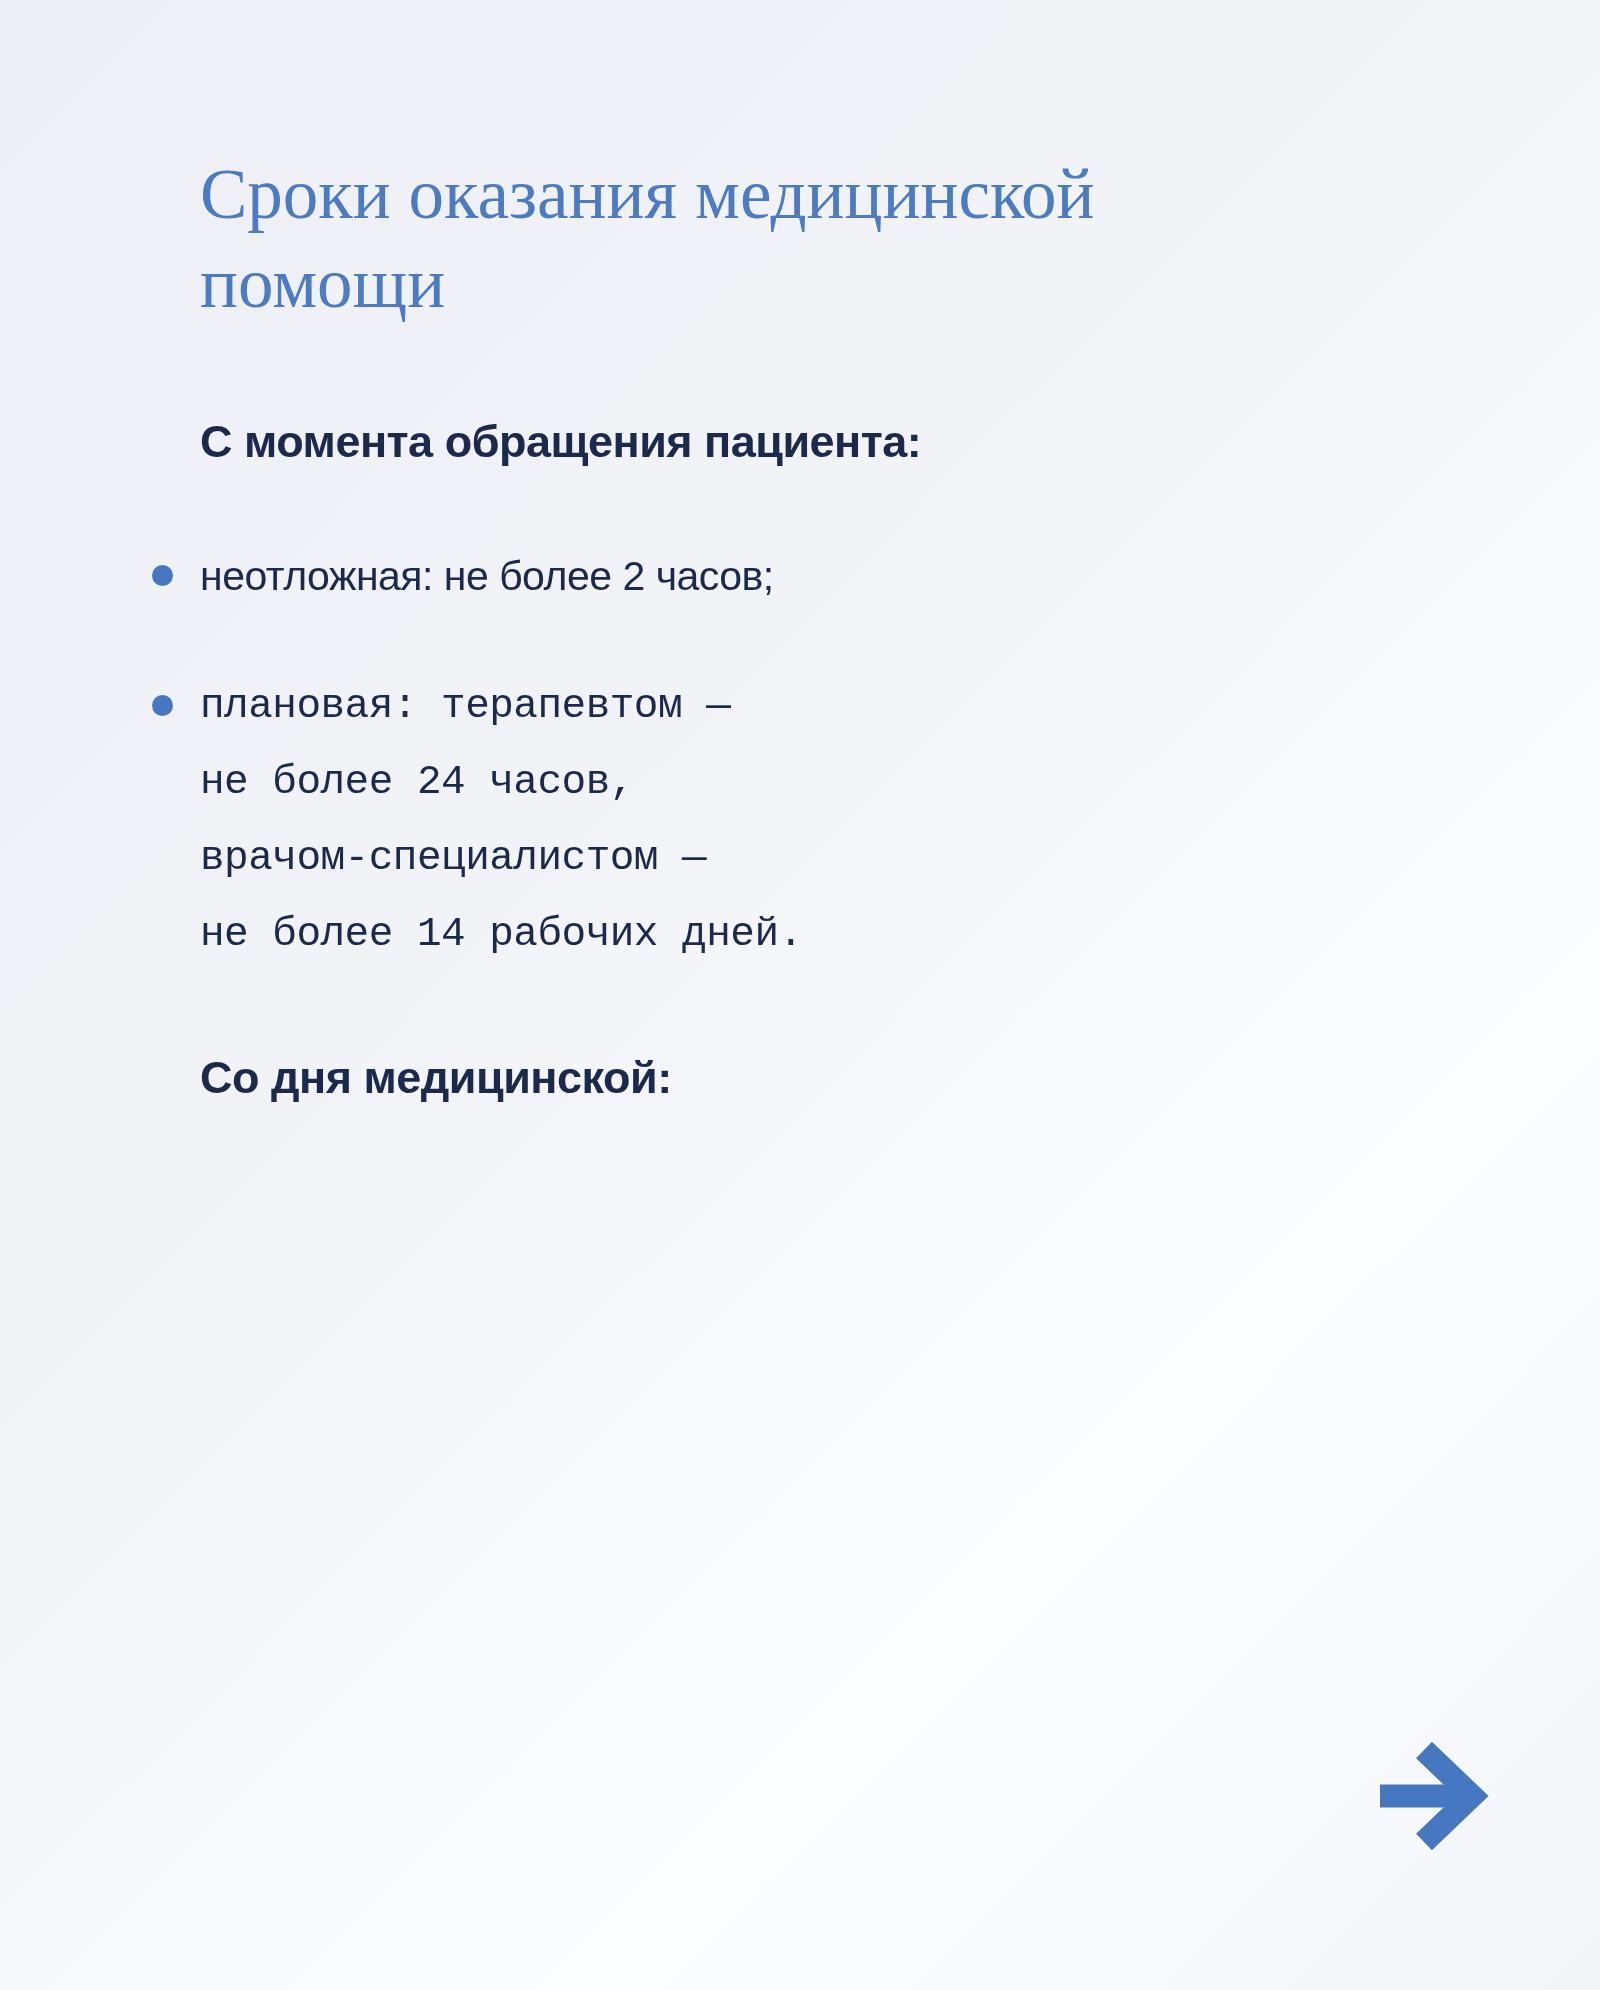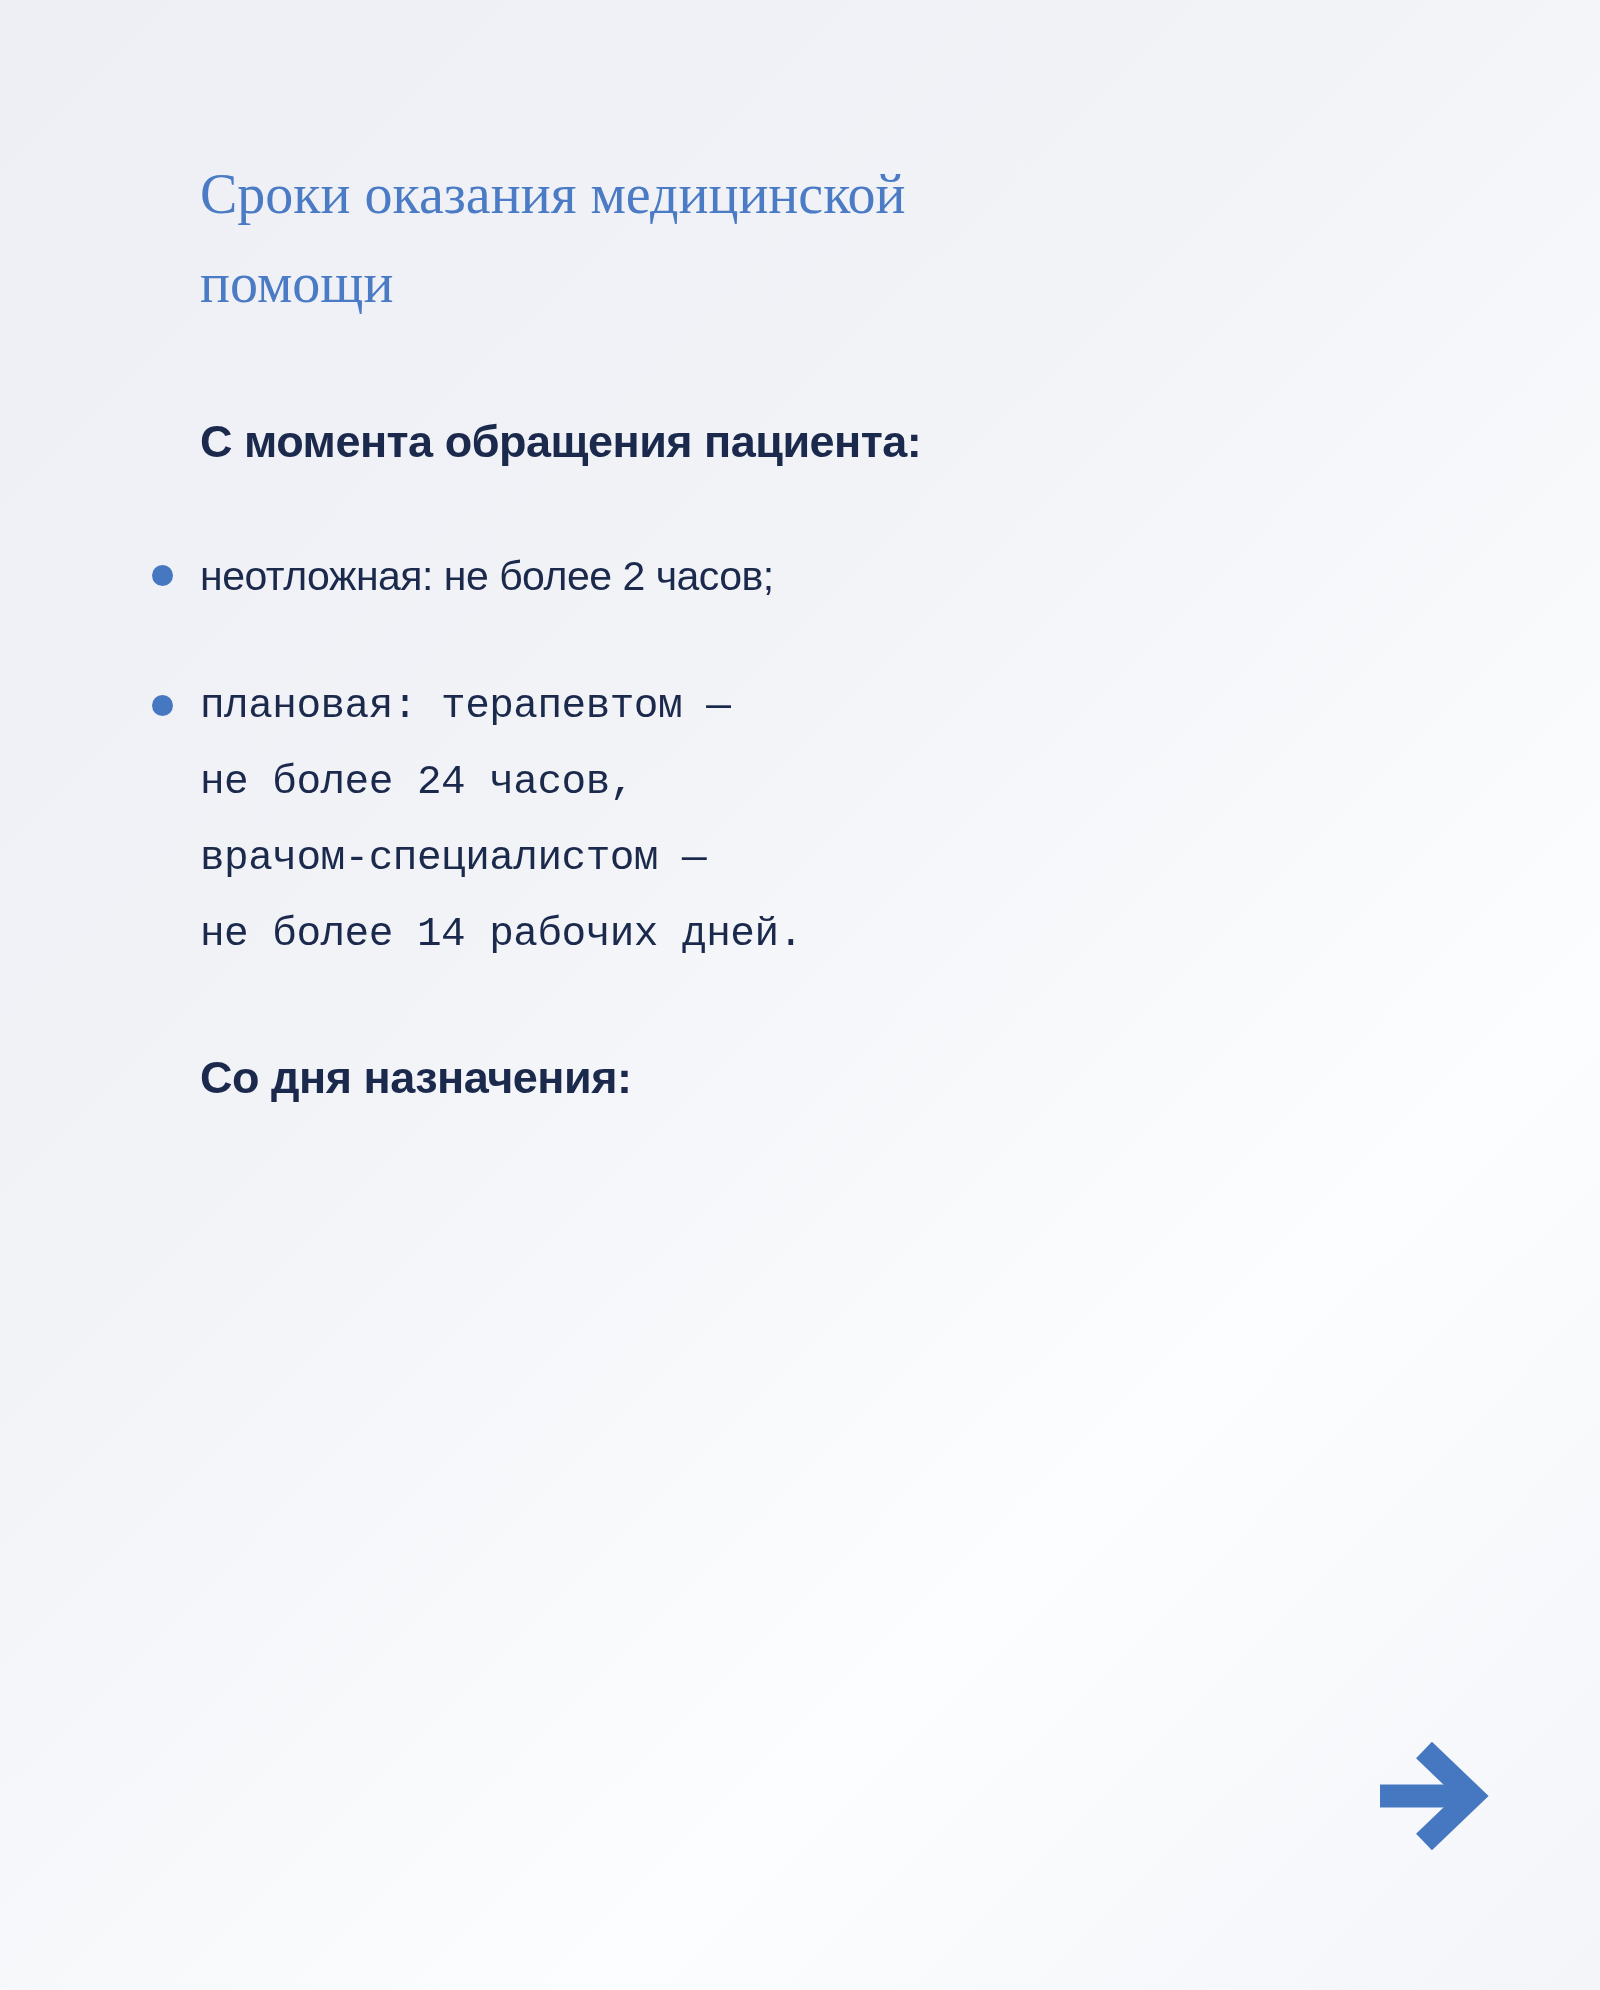--- a/index.html
+++ b/index.html
@@ -17,21 +17,21 @@
   .card {
     position: absolute;
     inset: 0;
     padding: 150px 100px 0 200px;
     box-sizing: border-box;
   }
   .title {
     margin: 0;
     font-family: "Liberation Serif", serif;
     font-weight: 400;
-    font-size: 56px;
+    font-size: 71px;
     line-height: 89px;
     color: #4a7bc4;
     white-space: pre-line;
   }
   .heading {
     margin: 78px 0 60px 0;
     font-size: 45px;
     line-height: 72px;
     font-weight: 700;
     color: #1b2a4c;
@@ -106,21 +106,21 @@
         <span class="bullet-text">плановая: терапевтом —
 не более 24 часов,
 врачом-специалистом —
 не более 14 рабочих дней.</span>
       </div>
 
     </div>
   </section>
 
   <section>
-    <h2 class="heading second">Со дня назначения:</h2>
+    <h2 class="heading second">Со дня медицинской:</h2>
 
   </section>
 
 </div>
 
 <div class="next-arrow">
   <svg viewBox="0 0 126 118" xmlns="http://www.w3.org/2000/svg">
     <g stroke="#4678c2" stroke-width="23" fill="none" stroke-linecap="butt" stroke-linejoin="miter" stroke-miterlimit="6">
       <path d="M 6 59 H 82"></path>
       <path d="M 50 13 L 98 59 L 50 105"></path>

